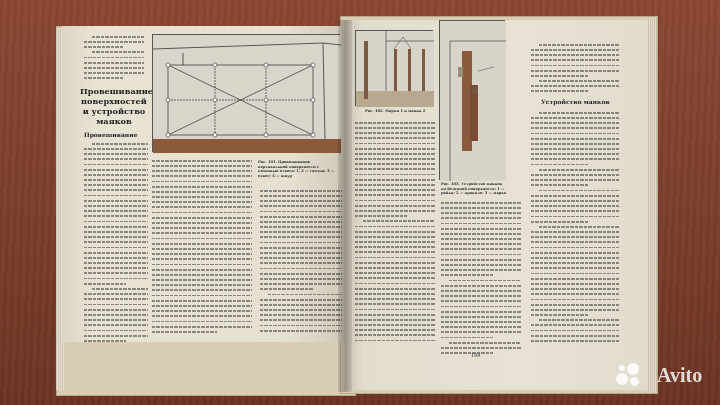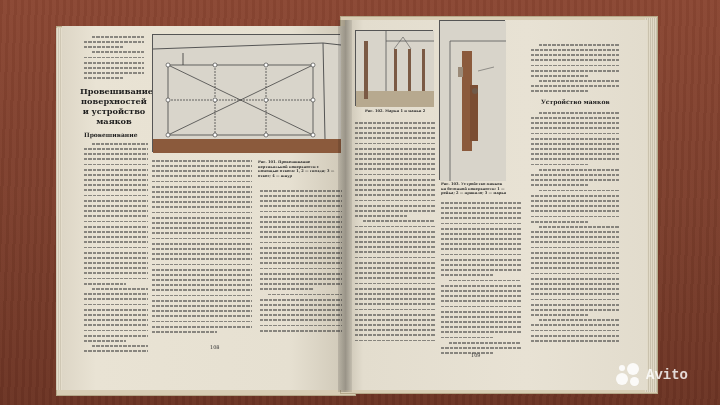--- a/index.html
+++ b/index.html
@@ -18,21 +18,21 @@
     background: #d8cdb4; border: 1px solid #b6a98a;
   }
   .cover-right {
     position: absolute; left: 340px; top: 16px; width: 318px; height: 378px;
     background: #d8cdb4; border: 1px solid #b6a98a;
   }
   .page {
     position: absolute; background: #e7e1d2; overflow: hidden;
   }
   .page-left {
-    left: 62px; top: 26px; width: 285px; height: 364px;
+    left: 62px; top: 26px; width: 285px; height: 316px;
     background: linear-gradient(90deg, #ddd6c6 0%, #e9e3d4 12%, #e6e0d1 80%, #cfc8b7 100%);
     padding-left: 37px;
   }
   .page-right {
     left: 345px; top: 20px; width: 302px; height: 370px;
     background: linear-gradient(90deg, #c9c2b2 0%, #e3ddce 6%, #e8e2d4 60%, #e2dccd 100%);
   }
   .gutter {
     position: absolute; left: 338px; top: 20px; width: 14px; height: 372px;
     background: linear-gradient(90deg, rgba(0,0,0,0.12), rgba(0,0,0,0.25) 50%, rgba(0,0,0,0.08));
@@ -65,23 +65,23 @@
     position: absolute; font-family: "DejaVu Serif", serif; font-weight: bold;
     color: #1e1e1e; font-size: 6px; line-height: 7px;
   }
   .page-number { position: absolute; font-size: 5px; color: #333; }
 
   
   .figure { position: absolute; border: 1px solid #555; background: #d6d2c8; }
   .caption { position: absolute; font-size: 3.6px; line-height: 4.6px; color: #2b2b2b; font-weight: bold; }
 
   .watermark {
-    position: absolute; left: 616px; top: 363px; display: flex; align-items: center; gap: 4px;
+    position: absolute; left: 616px; top: 363px; display: flex; align-items: center; gap: 15px;
     color: rgba(255,255,255,0.82);
-    font-family: Liberation Mono, monospace; font-weight: bold; font-size: 14px; letter-spacing: 0px;
+    font-family: Liberation Serif, serif; font-weight: bold; font-size: 20px; letter-spacing: 0px;
   }
   .dots { position: relative; width: 26px; height: 24px; }
   .dots span { position: absolute; background: rgba(255,255,255,0.85); border-radius: 50%; }
 </style>
 </head>
 <body>
 
 <div class="scene">
   <div class="table-top"></div>
 

